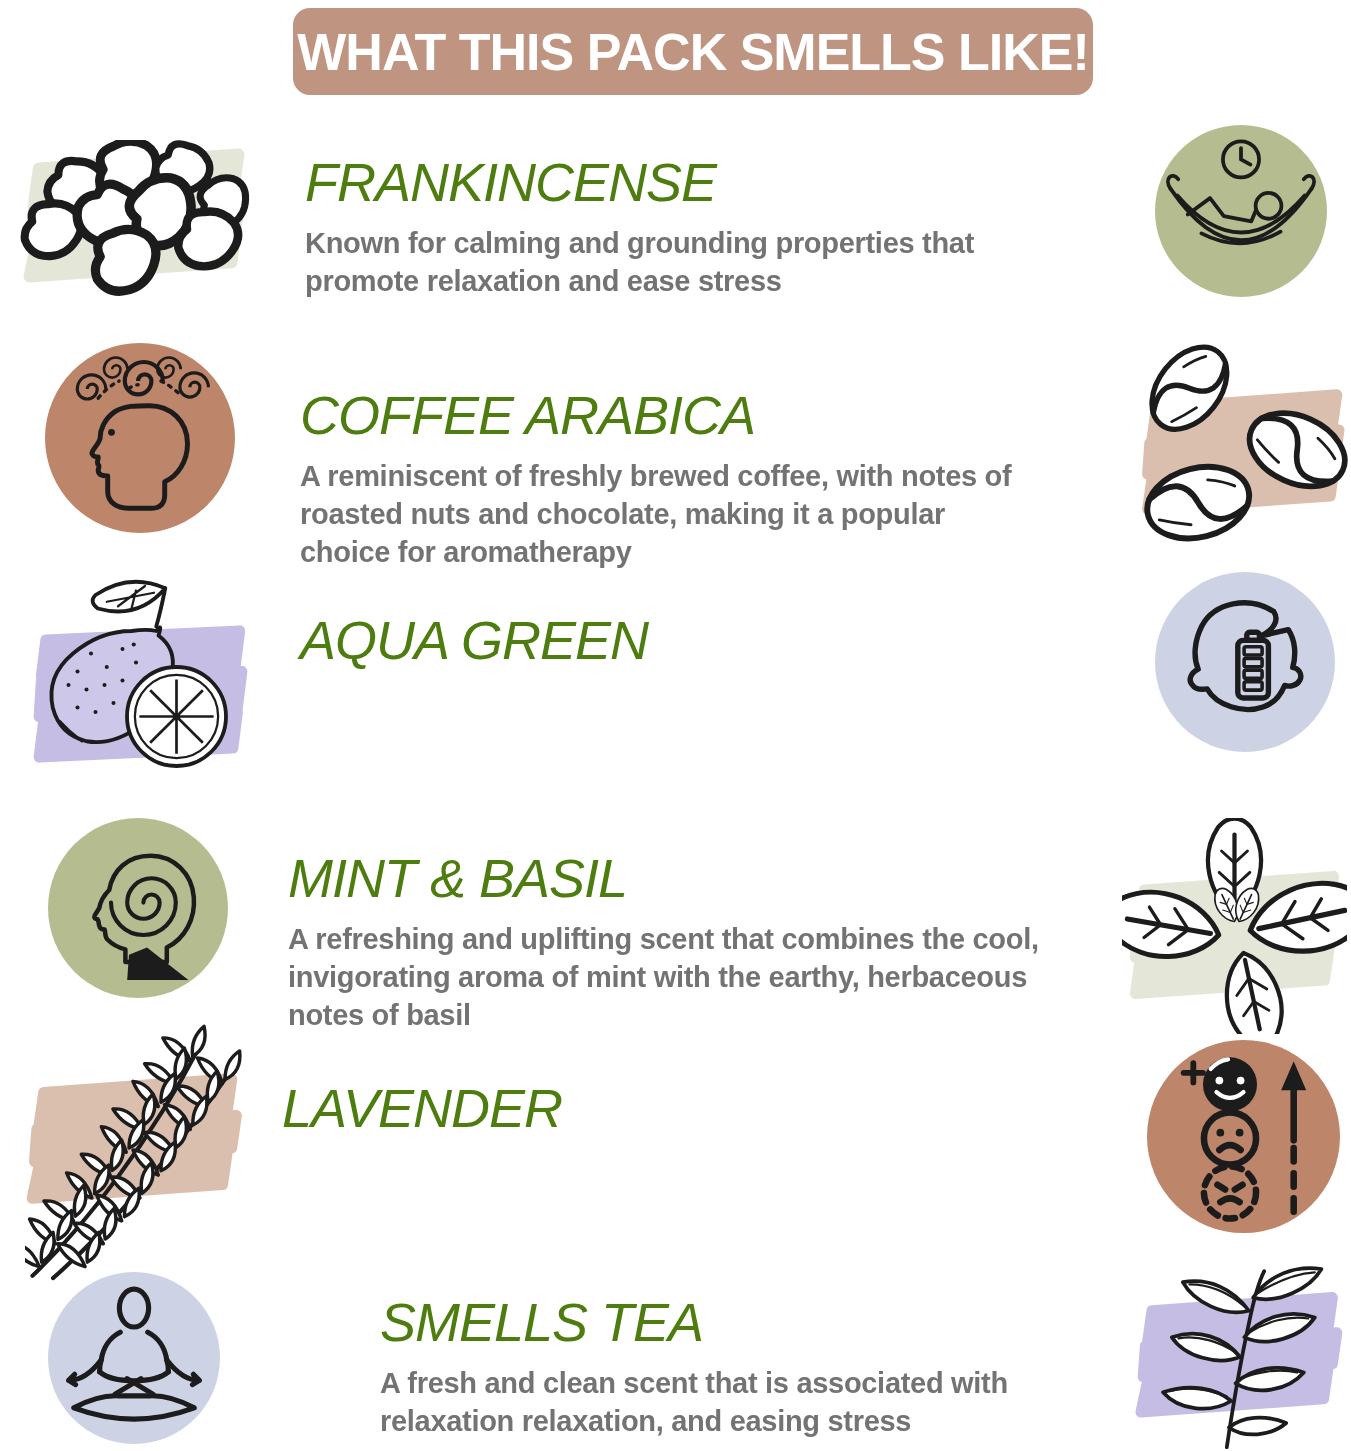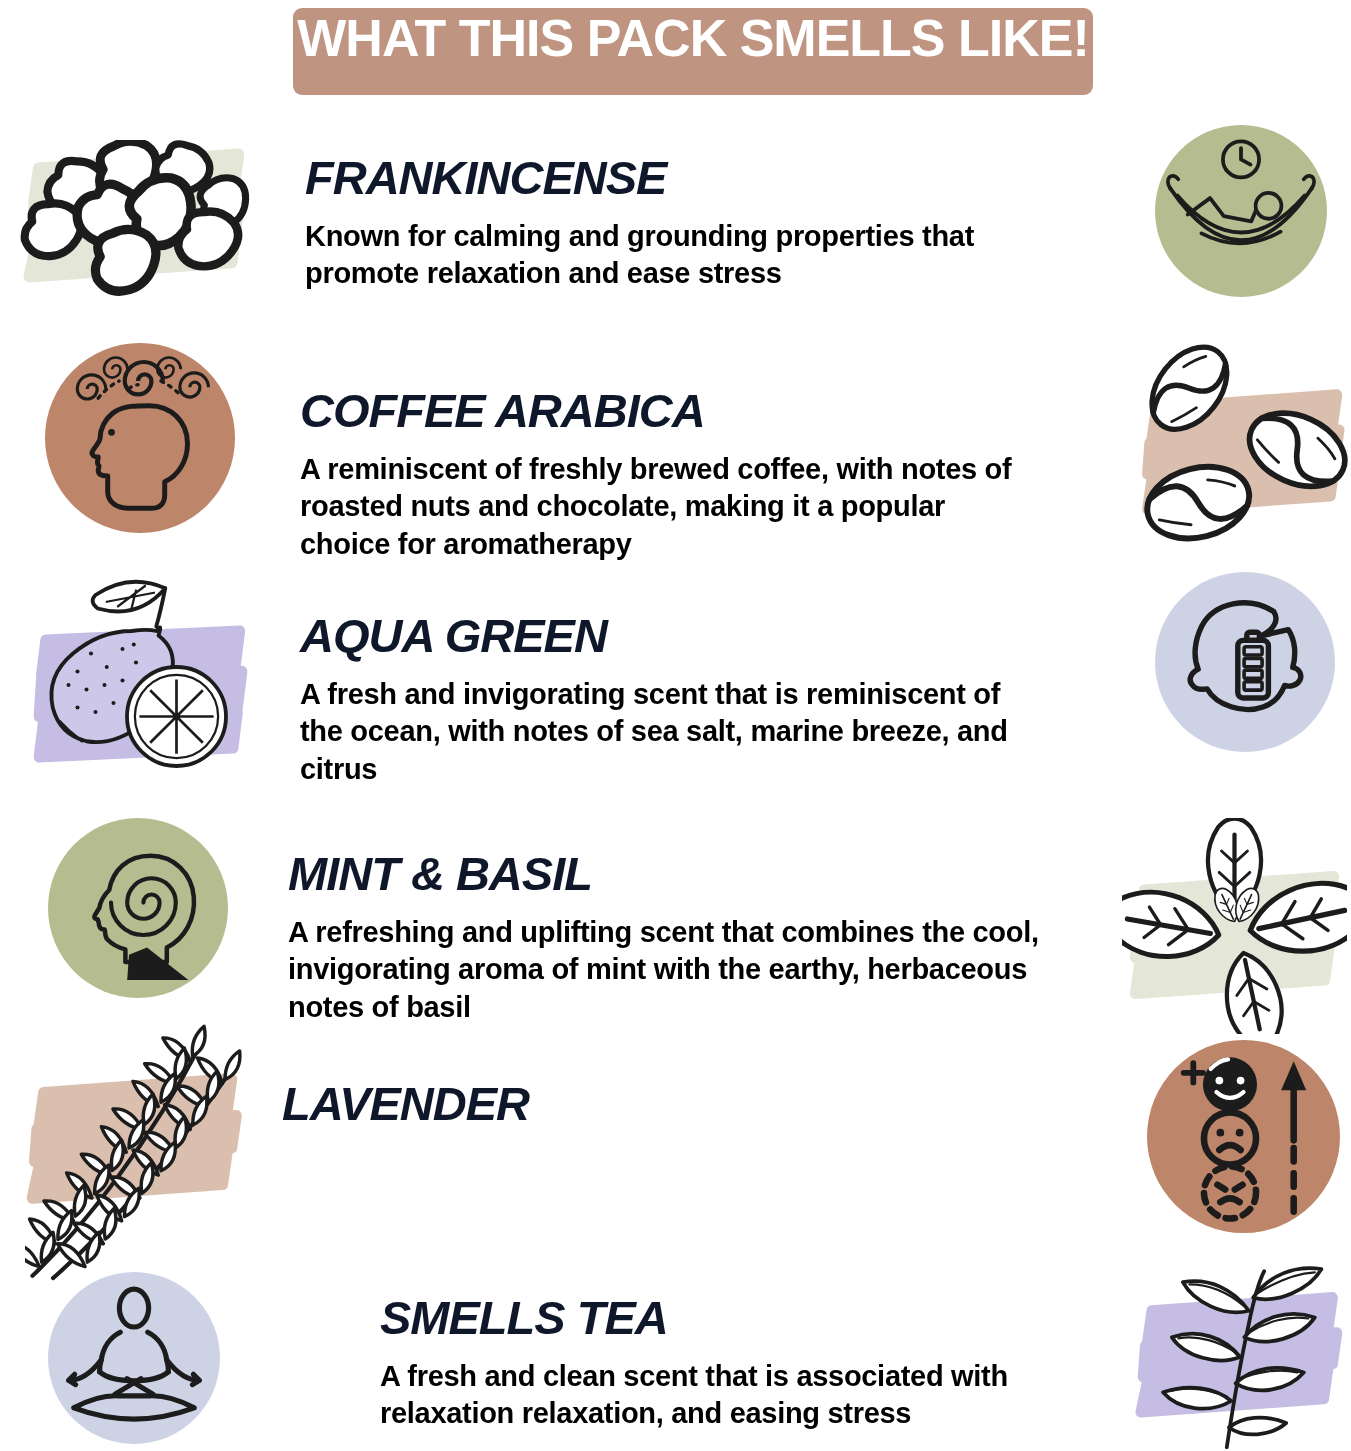--- a/index.html
+++ b/index.html
@@ -4,37 +4,37 @@
 <style>
   * { margin:0; padding:0; box-sizing:border-box; }
   html,body { background:#fff; }
   .page {
     position:relative; width:1351px; height:1451px; background:#fff;
     overflow:hidden; color:var(--ink,#1c1c1c);
     font-family:"Liberation Sans", sans-serif;
   }
   .banner {
     position:absolute; left:293px; top:8px; width:800px; height:87px;
-    background:var(--header_bg,#bf9480); border-radius:9px;
-    display:flex; align-items:flex-start; justify-content:center;
+    background:var(--header_bg,#bf9480); border-radius:17px;
+    display:flex; align-items:center; justify-content:center;
   }
   .banner h1 {
     color:#fff; font-size:52px; font-weight:bold; letter-spacing:-1px;
     white-space:nowrap;
   }
   .art { position:absolute; }
   .art svg { width:100%; height:100%; display:block; }
   .circle { border-radius:50%; }
   .tb { position:absolute; }
   .tb h2 {
-    font-size:47px; font-weight:bold; font-style:italic; color:#0f172a;
+    font-size:54px; font-weight:normal; font-style:italic; color:#4d7c0f;
     letter-spacing:-1px; line-height:1.12; margin-bottom:13px;
   }
   .tb p {
-    font-size:29px; font-weight:bold; color:#000000; line-height:1.3;
+    font-size:29px; font-weight:bold; color:#737373; line-height:1.3;
     letter-spacing:-0.3px; white-space:pre-line;
   }
   .ra { text-align:left; }
 </style>
 </head>
 <body>
 
 <div class="page">
 
   <header class="banner">
@@ -173,23 +173,20 @@
           <circle cx="66" cy="66" r="18.5" fill="none" stroke-width="1"></circle>
           <g stroke-width="1.2">
             <path d="M66 66 L82.5 66 M66 66 L77.7 77.7 M66 66 L66 82.5 M66 66 L54.3 77.7 M66 66 L49.5 66 M66 66 L54.3 54.3 M66 66 L66 49.5 M66 66 L77.7 54.3"></path>
           </g>
           <circle cx="66" cy="66" r="1.6" fill="currentColor" stroke="none"></circle>
         </g>
       </svg>
     </div>
     <div class="tb" style="left:300px;top:610px;width:775px">
       <h2>AQUA GREEN</h2>
-      <p>A fresh and invigorating scent that is reminiscent of
-the ocean, with notes of sea salt, marine breeze, and
-citrus</p>
     </div>
     <div class="art circle" style="left:1155px;top:572px;width:180px;height:180px;background:var(--blue_circle)">
       <svg viewBox="0 0 100 100">
         <g fill="none" stroke="currentColor" stroke-width="3" stroke-linecap="round" stroke-linejoin="round">
           <path d="M66 22 C52 13 33 17 26 30 C22 38 21 47 24 54 C20 56 18 60 21 63 C23 66 27 65 29 65 C34 74 49 79 60 75 C66 73 70 68 72 63 C75 64 79 63 80.5 60 C82 57 80 53.5 76.5 53 C78.5 46 78 38 74 32 L59 35.5 C65 32.5 69.5 27.5 66 22 Z"></path>
           <rect x="46" y="38" width="17" height="32" rx="3"></rect>
           <rect x="51" y="33.5" width="7" height="4.5" rx="1.5"></rect>
         </g>
         <g fill="none" stroke="currentColor" stroke-width="2">
           <rect x="49.5" y="41.5" width="10" height="4.6" rx="1"></rect>

